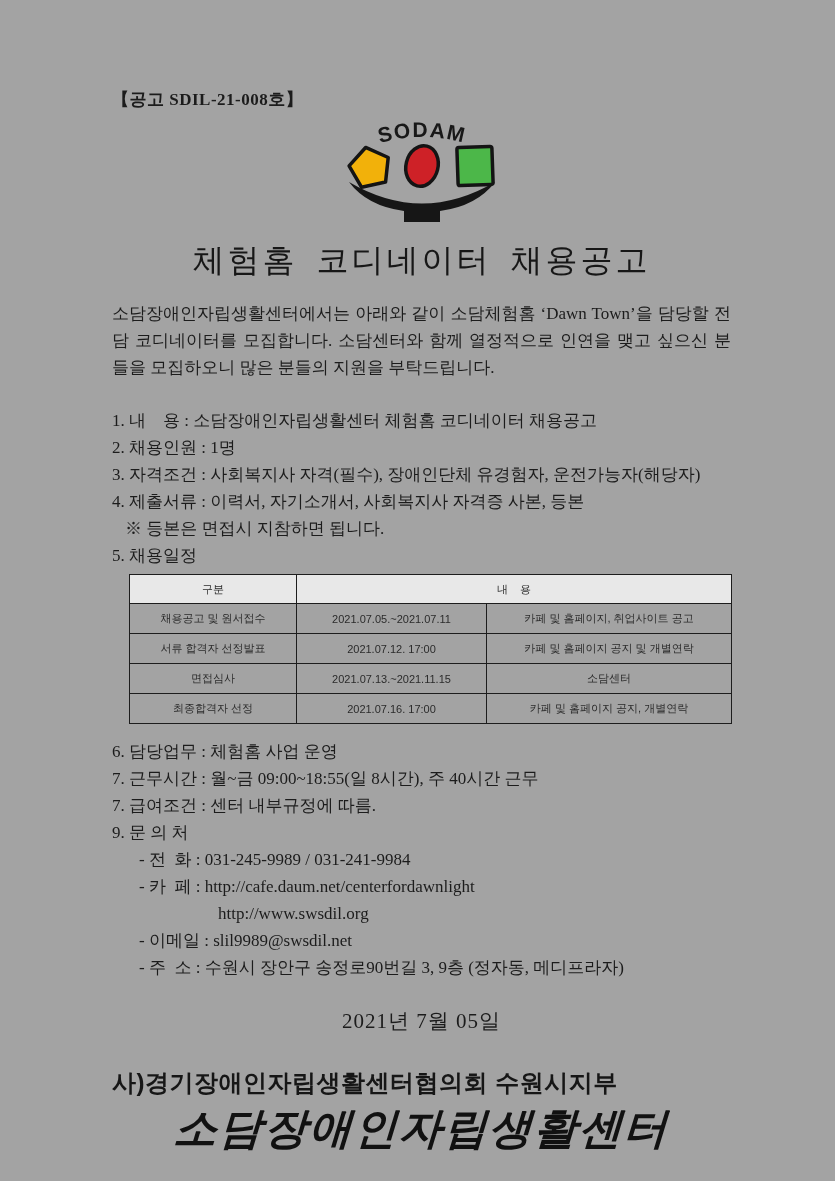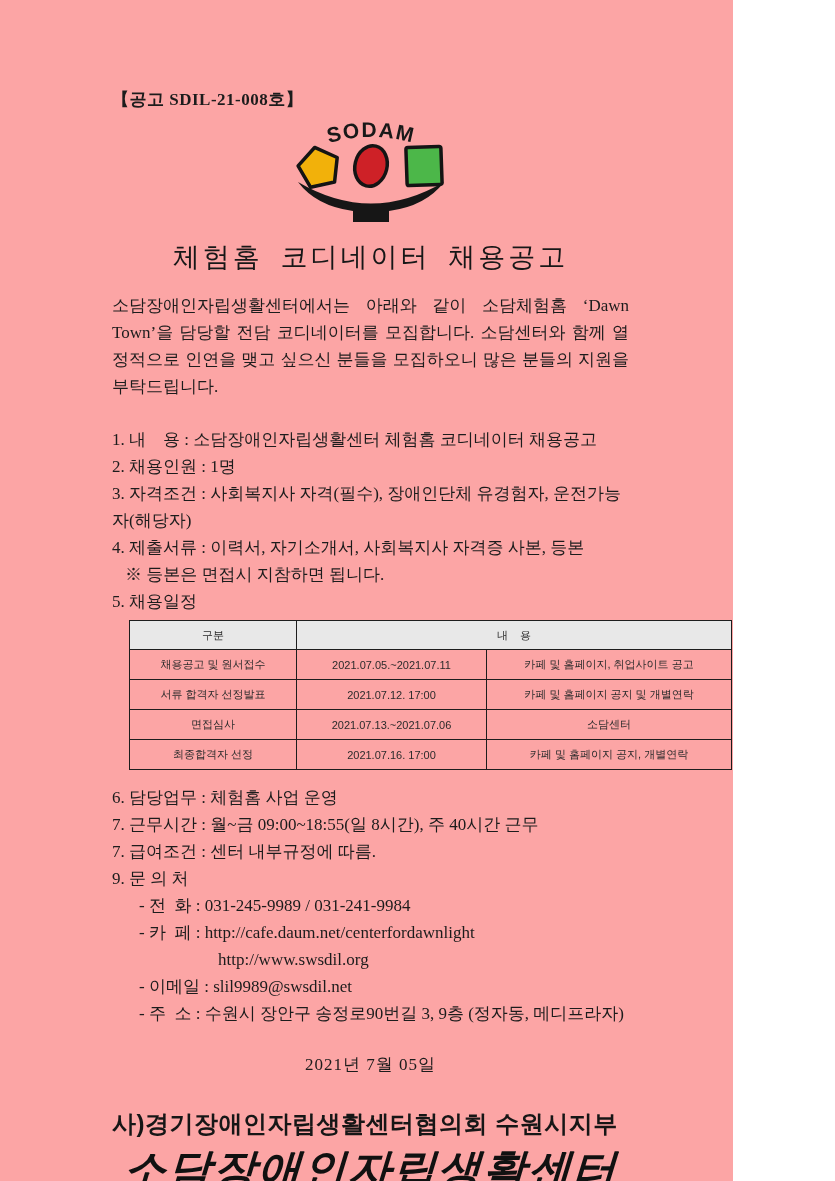--- a/index.html
+++ b/index.html
@@ -2,28 +2,28 @@
 <html><head>
 <meta charset="utf-8">
 <style>
   html,body{margin:0;padding:0;background:#ffffff;}
   body{
     width:835px;height:1181px;
     font-family:"Liberation Serif","DejaVu Serif",serif;
     color:#1c1c1c;
   }
   .page{
-    box-sizing:border-box;width:733px;height:1181px;
-    padding:88px 104px 0 112px;overflow:hidden;background:#fca5a5;
+    box-sizing:border-box;width:835px;height:1181px;
+    padding:88px 104px 0 112px;overflow:hidden;background:#a3a3a3;
   }
   .notice-no{font-size:17px;font-weight:bold;letter-spacing:.5px;}
   .logo-wrap{text-align:center;margin-top:4px;}
   .logo-wrap svg{display:inline-block;}
   .doc-title{
-    text-align:center;font-size:27px;font-weight:400;
+    text-align:center;font-size:32px;font-weight:400;
     letter-spacing:3px;word-spacing:8px;margin-top:12px;color:#171717;
   }
   .intro{font-size:17px;line-height:27px;text-align:justify;}
   .list{margin-top:26px;font-size:17px;line-height:27px;}
   .list2{margin-top:14px;font-size:17px;line-height:27px;}
   .line{white-space:pre-wrap;}
   .note-line{padding-left:13px;}
   .contact-line{padding-left:27px;}
   .url-line{padding-left:106px;}
   table.schedule{
@@ -32,21 +32,21 @@
     font-size:11px;color:#2b2b2b;text-align:center;table-layout:fixed;
   }
   table.schedule th,table.schedule td{
     border:1px solid #1d1d1d;padding:0 4px;white-space:pre-wrap;
   }
   table.schedule th{height:28px;background:#e8e8e8;font-weight:400;}
   table.schedule td{height:29px;}
   .col-cat{width:167px;}
   .col-period{width:190px;}
   .col-method{width:245px;}
-  .doc-date{text-align:center;margin-top:26px;font-size:17px;letter-spacing:1px;}
+  .doc-date{text-align:center;margin-top:26px;font-size:21px;letter-spacing:1px;}
   .org-aff{
     text-align:left;margin-top:32px;font-size:24px;font-weight:bold;
     font-family:"Liberation Sans","DejaVu Sans",sans-serif;letter-spacing:.5px;color:#161616;
   }
   .org-name{
     text-align:center;margin-top:1px;font-size:43px;font-weight:bold;font-style:italic;
     font-family:"DejaVu Serif",serif;letter-spacing:2px;color:#111;transform:skewX(-3deg);
   }
 </style>
 </head>
@@ -108,21 +108,21 @@
         <td>2021.07.05.~2021.07.11</td>
         <td>카페 및 홈페이지, 취업사이트 공고</td>
       </tr>
       <tr>
         <td>서류 합격자 선정발표</td>
         <td>2021.07.12. 17:00</td>
         <td>카페 및 홈페이지 공지 및 개별연락</td>
       </tr>
       <tr>
         <td>면접심사</td>
-        <td>2021.07.13.~2021.07.06</td>
+        <td>2021.07.13.~2021.11.15</td>
         <td>소담센터</td>
       </tr>
       <tr>
         <td>최종합격자 선정</td>
         <td>2021.07.16. 17:00</td>
         <td>카페 및 홈페이지 공지, 개별연락</td>
       </tr>
     </tbody>
   </table>
 

